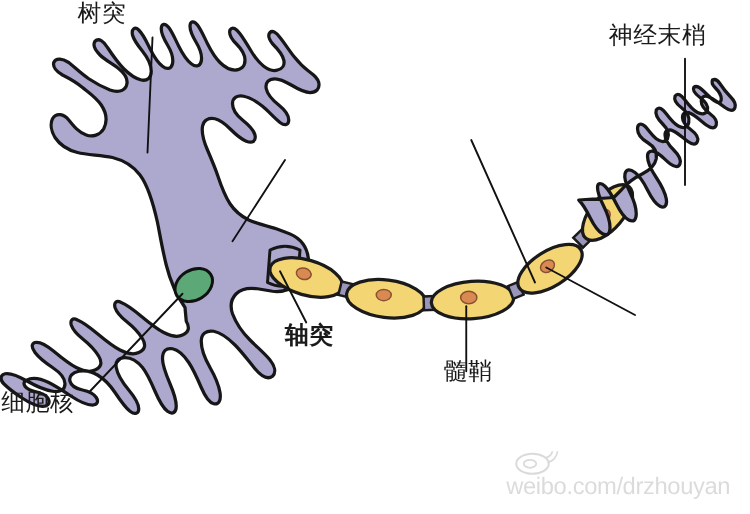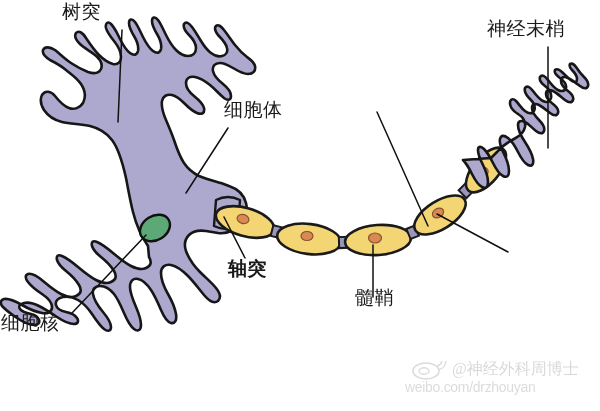--- a/index.html
+++ b/index.html
@@ -66,21 +66,21 @@
     top: 1px;
     font-size: 16px;
     color: #808080;
     font-family: "Liberation Serif", "DejaVu Serif", serif;
     white-space: pre;
   }
   #watermark .wm-line2 {
     position: absolute;
     left: 1px;
     top: 21px;
-    font-size: 14px;
+    font-size: 19px;
     color: #8a8a8a;
     font-family: "Liberation Sans", "DejaVu Sans", sans-serif;
     white-space: pre;
     letter-spacing: -0.3px;
   }
   #watermark .wm-logo {
     position: absolute;
     left: 8px;
     top: 0px;
     width: 36px;
@@ -364,36 +364,34 @@
       <line x1="548" y1="47" x2="548" y2="148"></line>
       <line x1="72" y1="313" x2="146" y2="235"></line>
       <line x1="245" y1="258" x2="224" y2="217"></line>
       <line x1="373" y1="297" x2="373" y2="245"></line>
       <line x1="508" y1="252" x2="437" y2="214"></line>
     </g>
   </svg>
 
   <div class="label" id="label-dendrite">树突</div>
 
-  <div class="label" id="label-soma">细胞体</div>
 
 
   <div class="label" id="label-nucleus">细胞核</div>
 
   <div class="label" id="label-terminal">神经末梢</div>
 
   <div class="label" id="label-axon">轴突</div>
 
   <div class="label" id="label-myelin">髓鞘</div>
 
 
   <div id="watermark">
     <svg class="wm-logo" viewBox="0 0 36 22" xmlns="http://www.w3.org/2000/svg">
       <ellipse cx="14" cy="13" rx="13" ry="8" fill="none" stroke="#888888" stroke-width="1.6"></ellipse>
       <ellipse cx="12" cy="13" rx="5" ry="3.2" fill="none" stroke="#888888" stroke-width="1.4"></ellipse>
       <path d="M25 8 A7 7 0 0 0 30 3" fill="none" stroke="#888888" stroke-width="1.4"></path>
       <path d="M26 12 A10 10 0 0 0 34 3" fill="none" stroke="#888888" stroke-width="1.4"></path>
     </svg>
-    <div class="wm-line1">@神经外科周博士</div>
     <div class="wm-line2">weibo.com/drzhouyan</div>
   </div>
 
 </div>
 
 </body></html>

